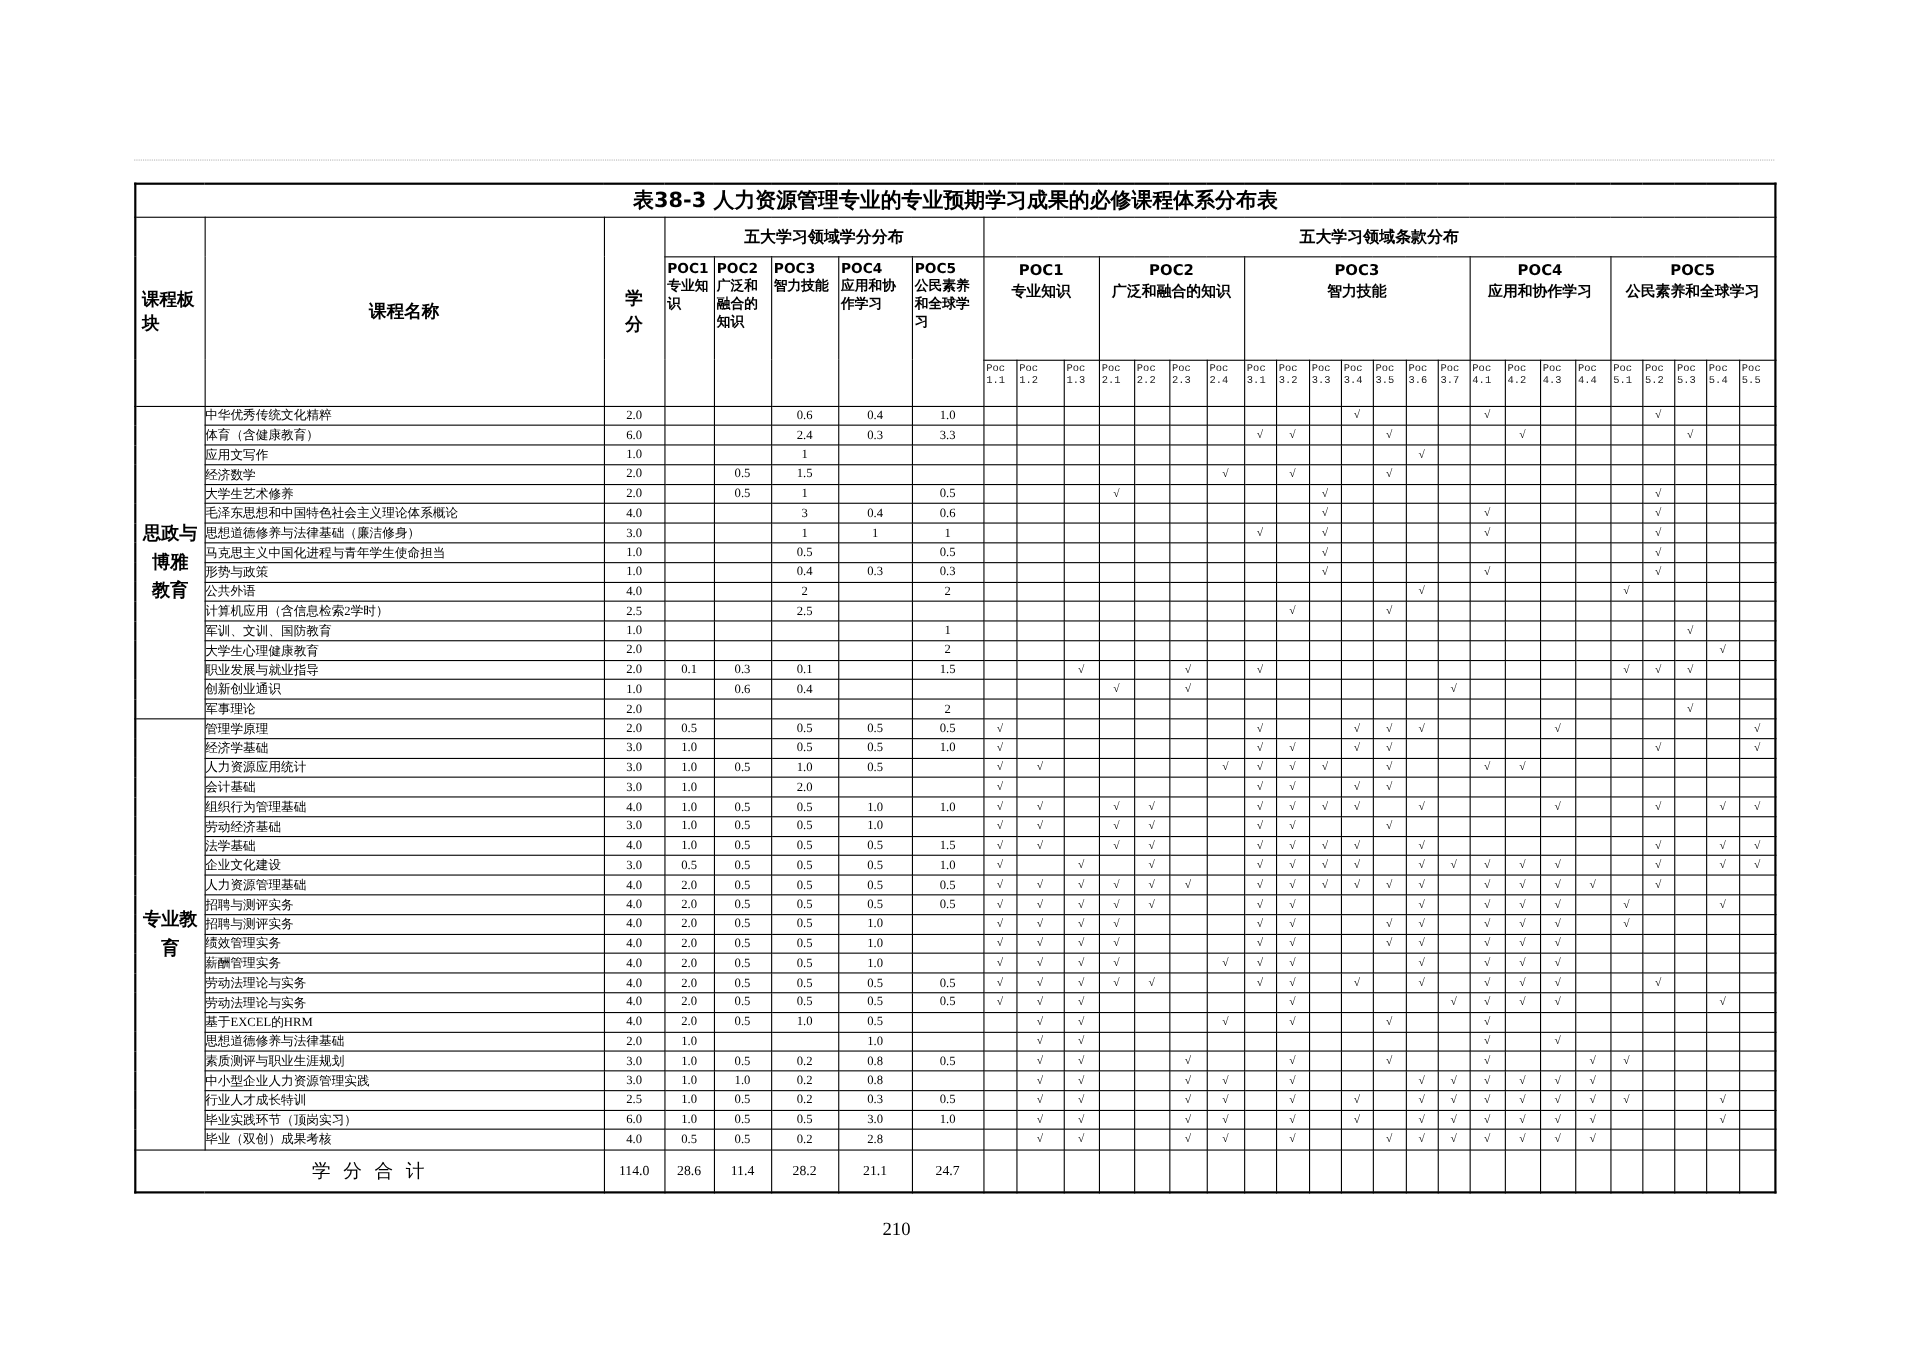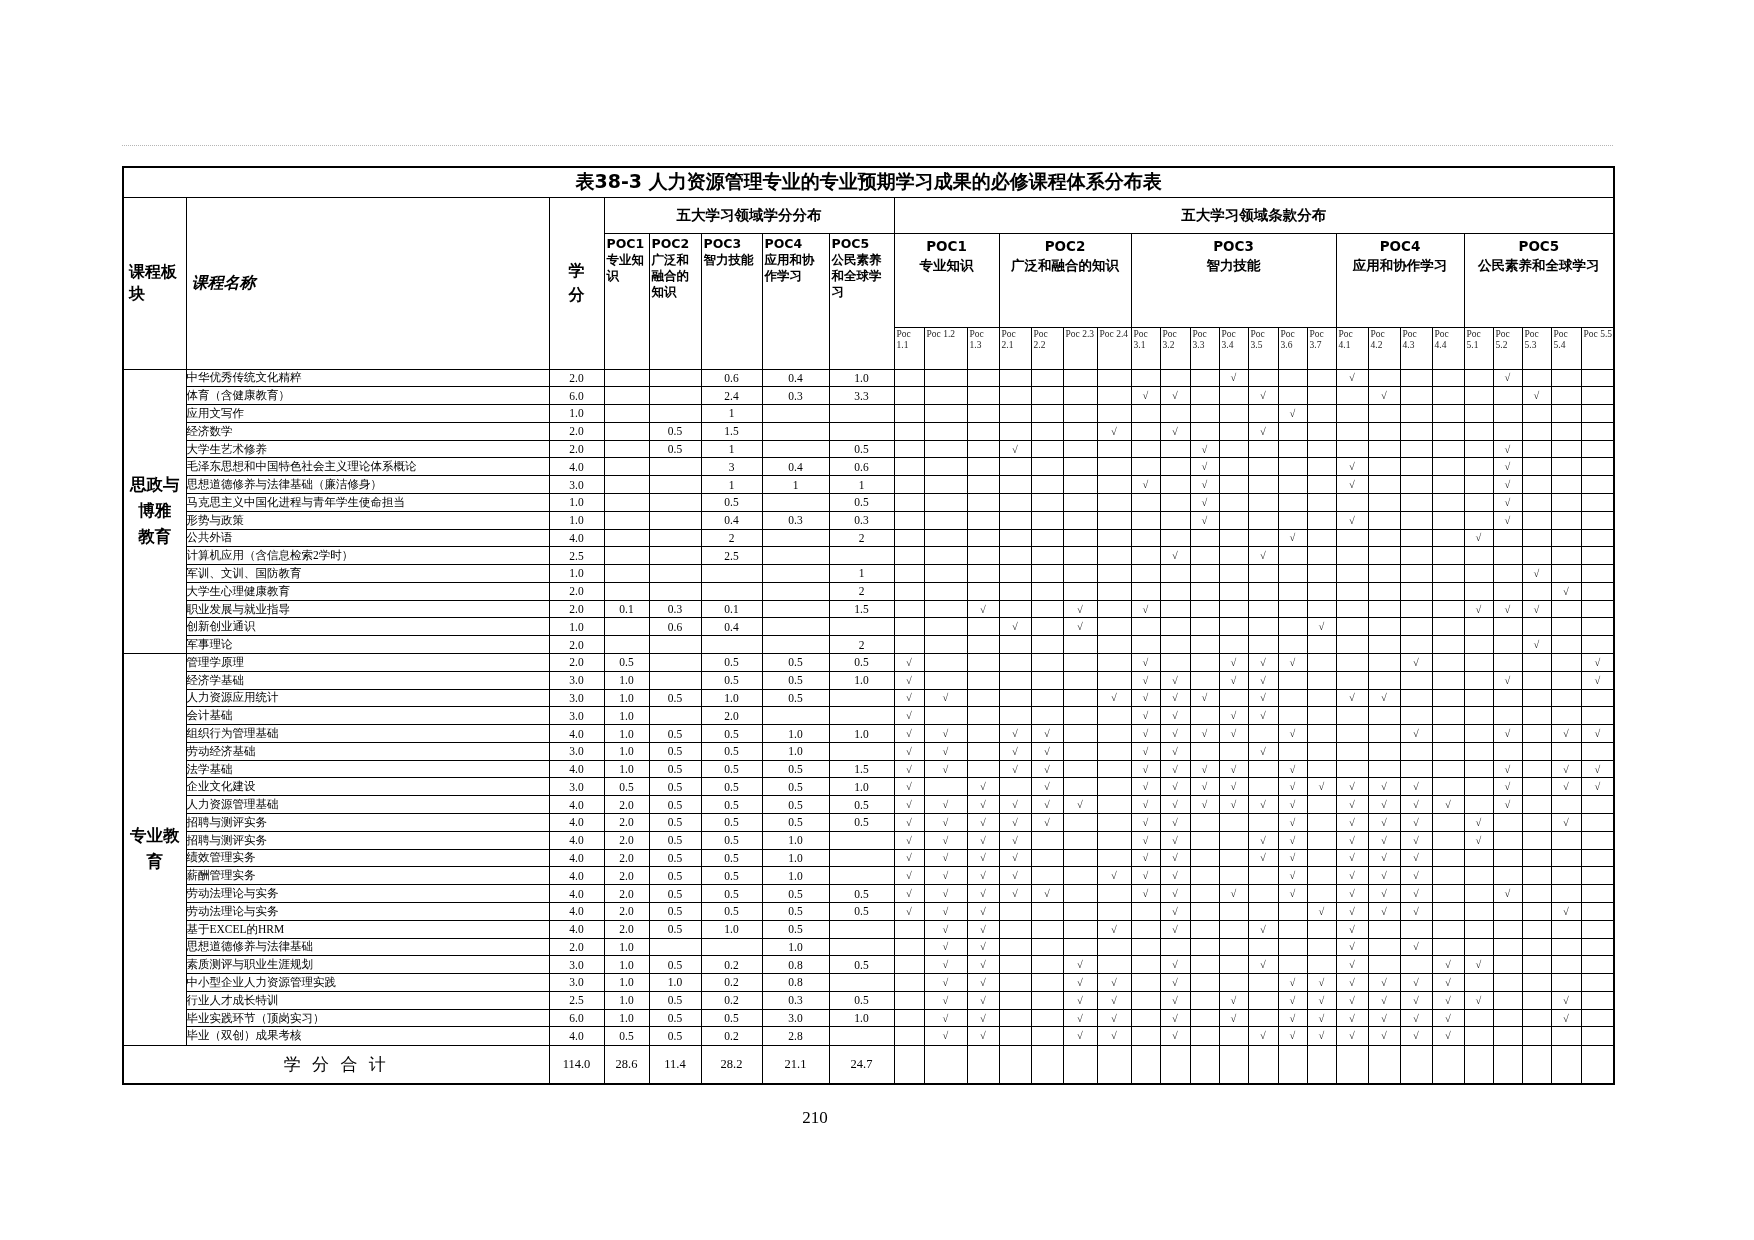--- a/index.html
+++ b/index.html
@@ -9,21 +9,21 @@
   table{border-collapse:collapse;table-layout:fixed;width:1491px;height:919px;border:2px solid #000;background:#fff;}
   td{border:1px solid #000;overflow:hidden;padding:0;vertical-align:middle;}
   .title-cell{font-size:19px;font-weight:bold;text-align:center;vertical-align:middle;}
   .group-head{font-size:14.5px;font-weight:bold;text-align:center;}
   .left-head{font-size:16px;font-weight:bold;text-align:left;padding:2px 5px;white-space:pre-line;line-height:1.35;}
   .credit-head{font-size:16px;font-weight:bold;text-align:center;white-space:pre-line;line-height:1.5;}
   .poc-credit{font-size:12.5px;font-weight:bold;text-align:left;vertical-align:top;padding:2px 2px;line-height:1.3;}
   .poc-credit .code{display:block;}
   .poc-clause{font-size:13.5px;font-weight:bold;text-align:center;vertical-align:top;padding:3px 0;line-height:1.45;}
   .poc-clause .code{display:block;}
-  .sub-cell{font-family:Liberation Serif, serif;font-size:9.5px;color:#222;text-align:left;vertical-align:top;padding:1px 1px 0 2px;line-height:1.25;}
+  .sub-cell{font-family:Liberation Mono, monospace;font-size:9.5px;color:#222;text-align:left;vertical-align:top;padding:1px 1px 0 2px;line-height:1.25;}
   .module-cell{font-size:16.5px;font-weight:bold;text-align:center;white-space:pre-line;line-height:1.6;}
   .name-cell{font-family:"Liberation Serif",serif;font-size:11.5px;text-align:left;white-space:nowrap;}
   .credit-cell{font-family:"Liberation Serif",serif;font-size:11.5px;text-align:center;}
   .check-cell{font-family:"Liberation Serif",serif;font-size:10.5px;text-align:center;color:#111;}
   .total-label{font-size:17px;font-weight:normal;text-align:center;letter-spacing:3px;}
   .total-val{font-family:"Liberation Serif",serif;font-size:12.5px;text-align:center;}
   .page-num{position:absolute;left:0;top:1108px;width:1542px;text-align:center;font-family:"Liberation Serif",serif;font-size:17px;margin-left:44px;}
 </style>
 </head>
 <body>
@@ -65,21 +65,21 @@
         <col style="width: 30px;">
         <col style="width: 33px;">
       </colgroup>
     <tbody>
       <tr style="height:30px;">
         <td class="title-cell" colspan="31">表38-3 人力资源管理专业的专业预期学习成果的必修课程体系分布表</td>
       </tr>
       <tr style="height:36px;">
         <td class="left-head" rowspan="3">课程板
 块</td>
-        <td class="left-head" rowspan="3" style="font-style:italic;">课程名称</td>
+        <td class="left-head" rowspan="3" style="text-align:center;">课程名称</td>
         <td class="credit-head" rowspan="3">学
 分</td>
         <td class="group-head" colspan="5">五大学习领域学分分布</td>
         <td class="group-head" colspan="23">五大学习领域条款分布</td>
       </tr>
       <tr style="height:94px;">
         <td class="poc-credit" rowspan="2"><span class="code">POC1</span><span>专业知识</span></td>
         <td class="poc-credit" rowspan="2"><span class="code">POC2</span><span>广泛和融合的知识</span></td>
         <td class="poc-credit" rowspan="2"><span class="code">POC3</span><span>智力技能</span></td>
         <td class="poc-credit" rowspan="2"><span class="code">POC4</span><span>应用和协作学习</span></td>

